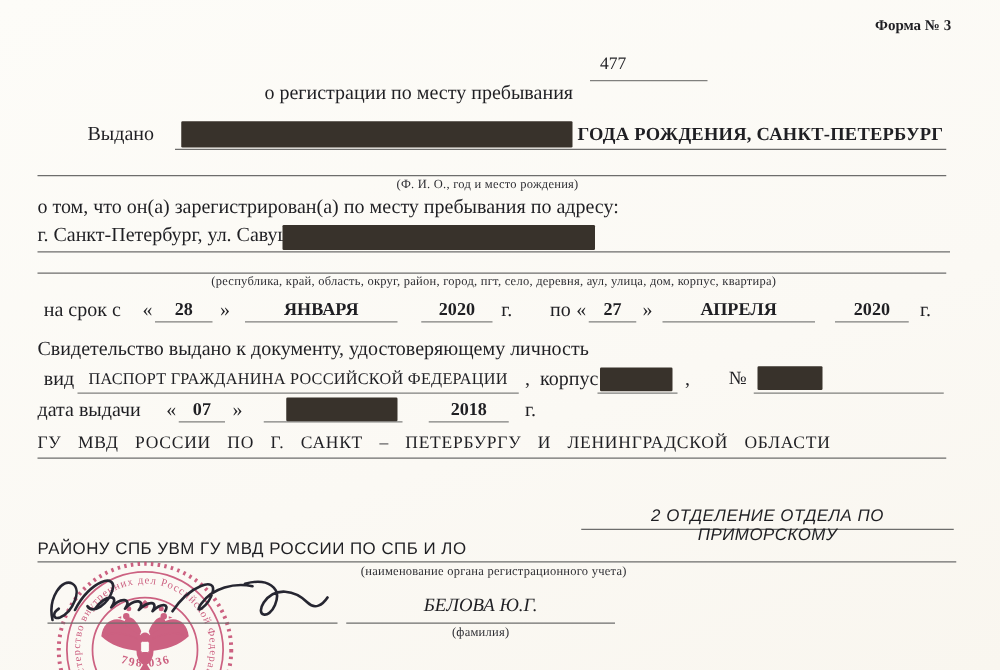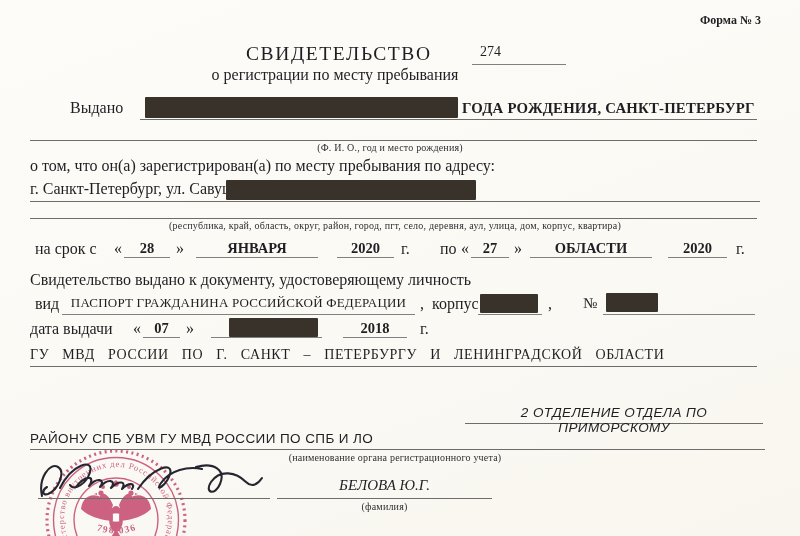--- a/index.html
+++ b/index.html
@@ -20,22 +20,21 @@
   .sans-cond{font-family:"Liberation Sans","DejaVu Sans",sans-serif;font-size:13.5px;letter-spacing:0.4px;}
   svg text{font-family:"Liberation Serif","DejaVu Serif",serif;}
 </style>
 </head>
 <body>
 
 <div class="page">
 
   <div class="abs" style="left:700px;top:13px;font-size:12px;font-weight:bold;">Форма № 3</div>
 
-  <div class="abs" style="left:246px;top:43px;font-size:19.5px;letter-spacing:1.6px;">СВИДЕТЕЛЬСТВО</div>
-  <div class="abs line" style="left:472px;top:44px;width:86px;height:20px;font-size:14px;padding-left:8px;">274</div>
+  <div class="abs line" style="left:472px;top:44px;width:86px;height:20px;font-size:14px;padding-left:8px;">477</div>
   <div class="abs" style="left:170px;top:66px;width:330px;text-align:center;font-size:16px;">о регистрации по месту пребывания</div>
 
   <div class="abs dline" style="left:140px;top:98px;width:617px;height:21px;"></div>
   <div class="abs body-txt" style="left:70px;top:99px;">Выдано</div>
   <div class="redact" style="left:145px;top:97px;width:313px;height:21px;"></div>
   <div class="abs bold" style="left:462px;top:100px;font-size:14.8px;letter-spacing:0.2px;">ГОДА РОЖДЕНИЯ, САНКТ-ПЕТЕРБУРГ</div>
 
   <div class="abs dline" style="left:30px;top:120px;width:727px;height:20px;"></div>
   <div class="abs cap" style="left:30px;top:142px;width:720px;">(Ф. И. О., год и место рождения)</div>
 
@@ -52,21 +51,21 @@
   <div class="abs body-txt" style="left:114px;top:240px;">«</div>
   <div class="abs line val" style="left:124px;top:240px;width:46px;height:17px;">28</div>
   <div class="abs body-txt" style="left:176px;top:240px;">»</div>
   <div class="abs line val" style="left:196px;top:240px;width:122px;height:17px;">ЯНВАРЯ</div>
   <div class="abs line val" style="left:337px;top:240px;width:57px;height:17px;">2020</div>
   <div class="abs body-txt" style="left:401px;top:240px;">г.</div>
   <div class="abs body-txt" style="left:440px;top:240px;">по</div>
   <div class="abs body-txt" style="left:461px;top:240px;">«</div>
   <div class="abs line val" style="left:471px;top:240px;width:38px;height:17px;">27</div>
   <div class="abs body-txt" style="left:514px;top:240px;">»</div>
-  <div class="abs line val" style="left:530px;top:240px;width:122px;height:17px;">ОБЛАСТИ</div>
+  <div class="abs line val" style="left:530px;top:240px;width:122px;height:17px;">АПРЕЛЯ</div>
   <div class="abs line val" style="left:668px;top:240px;width:59px;height:17px;">2020</div>
   <div class="abs body-txt" style="left:736px;top:240px;">г.</div>
 
   <div class="abs body-txt" style="left:30px;top:271px;">Свидетельство выдано к документу, удостоверяющему личность</div>
 
   <div class="abs body-txt" style="left:35px;top:295px;">вид</div>
   <div class="abs line" style="left:62px;top:295px;width:353px;height:19px;text-align:center;font-size:13px;letter-spacing:0.2px;">ПАСПОРТ ГРАЖДАНИНА РОССИЙСКОЙ ФЕДЕРАЦИИ</div>
   <div class="abs body-txt" style="left:420px;top:295px;">,</div>
   <div class="abs body-txt" style="left:432px;top:295px;">корпус</div>
   <div class="abs line" style="left:478px;top:295px;width:64px;height:19px;"></div>

